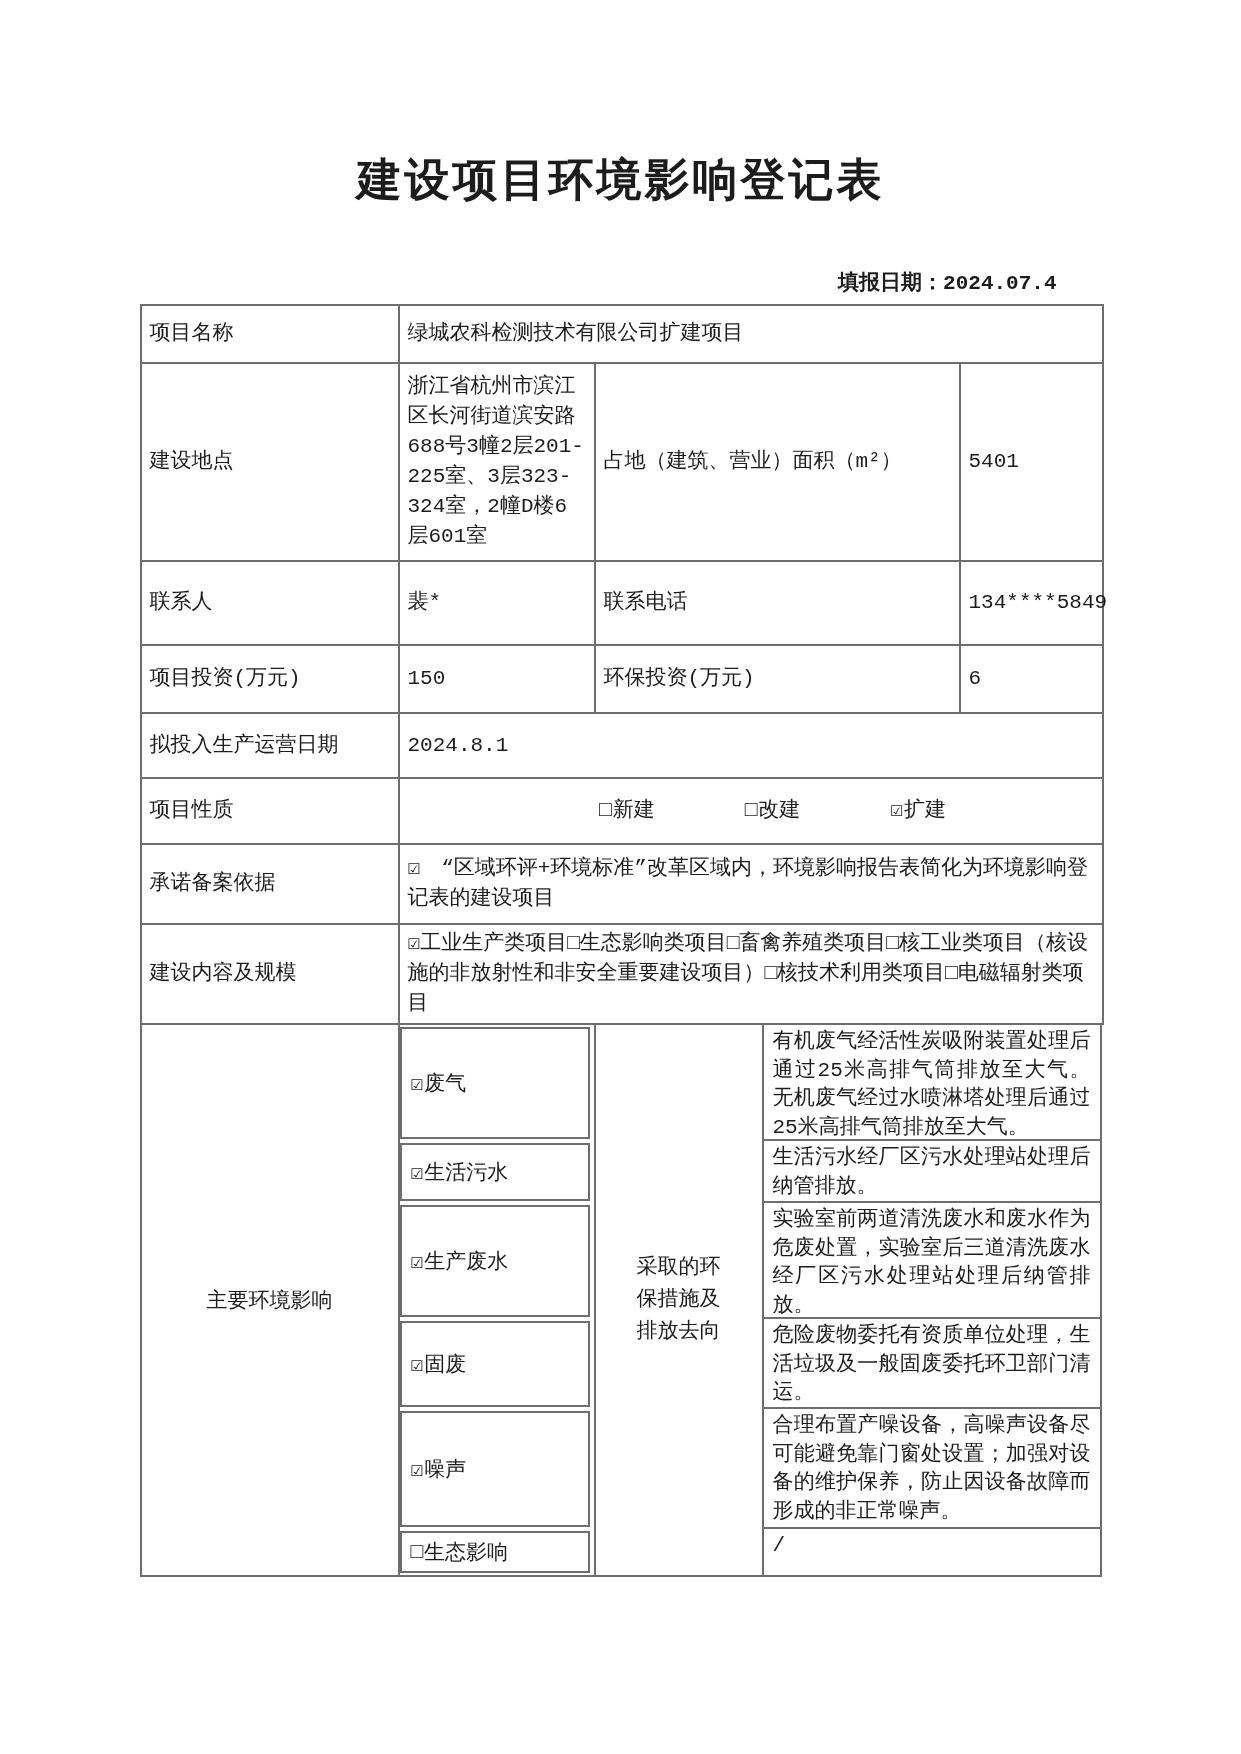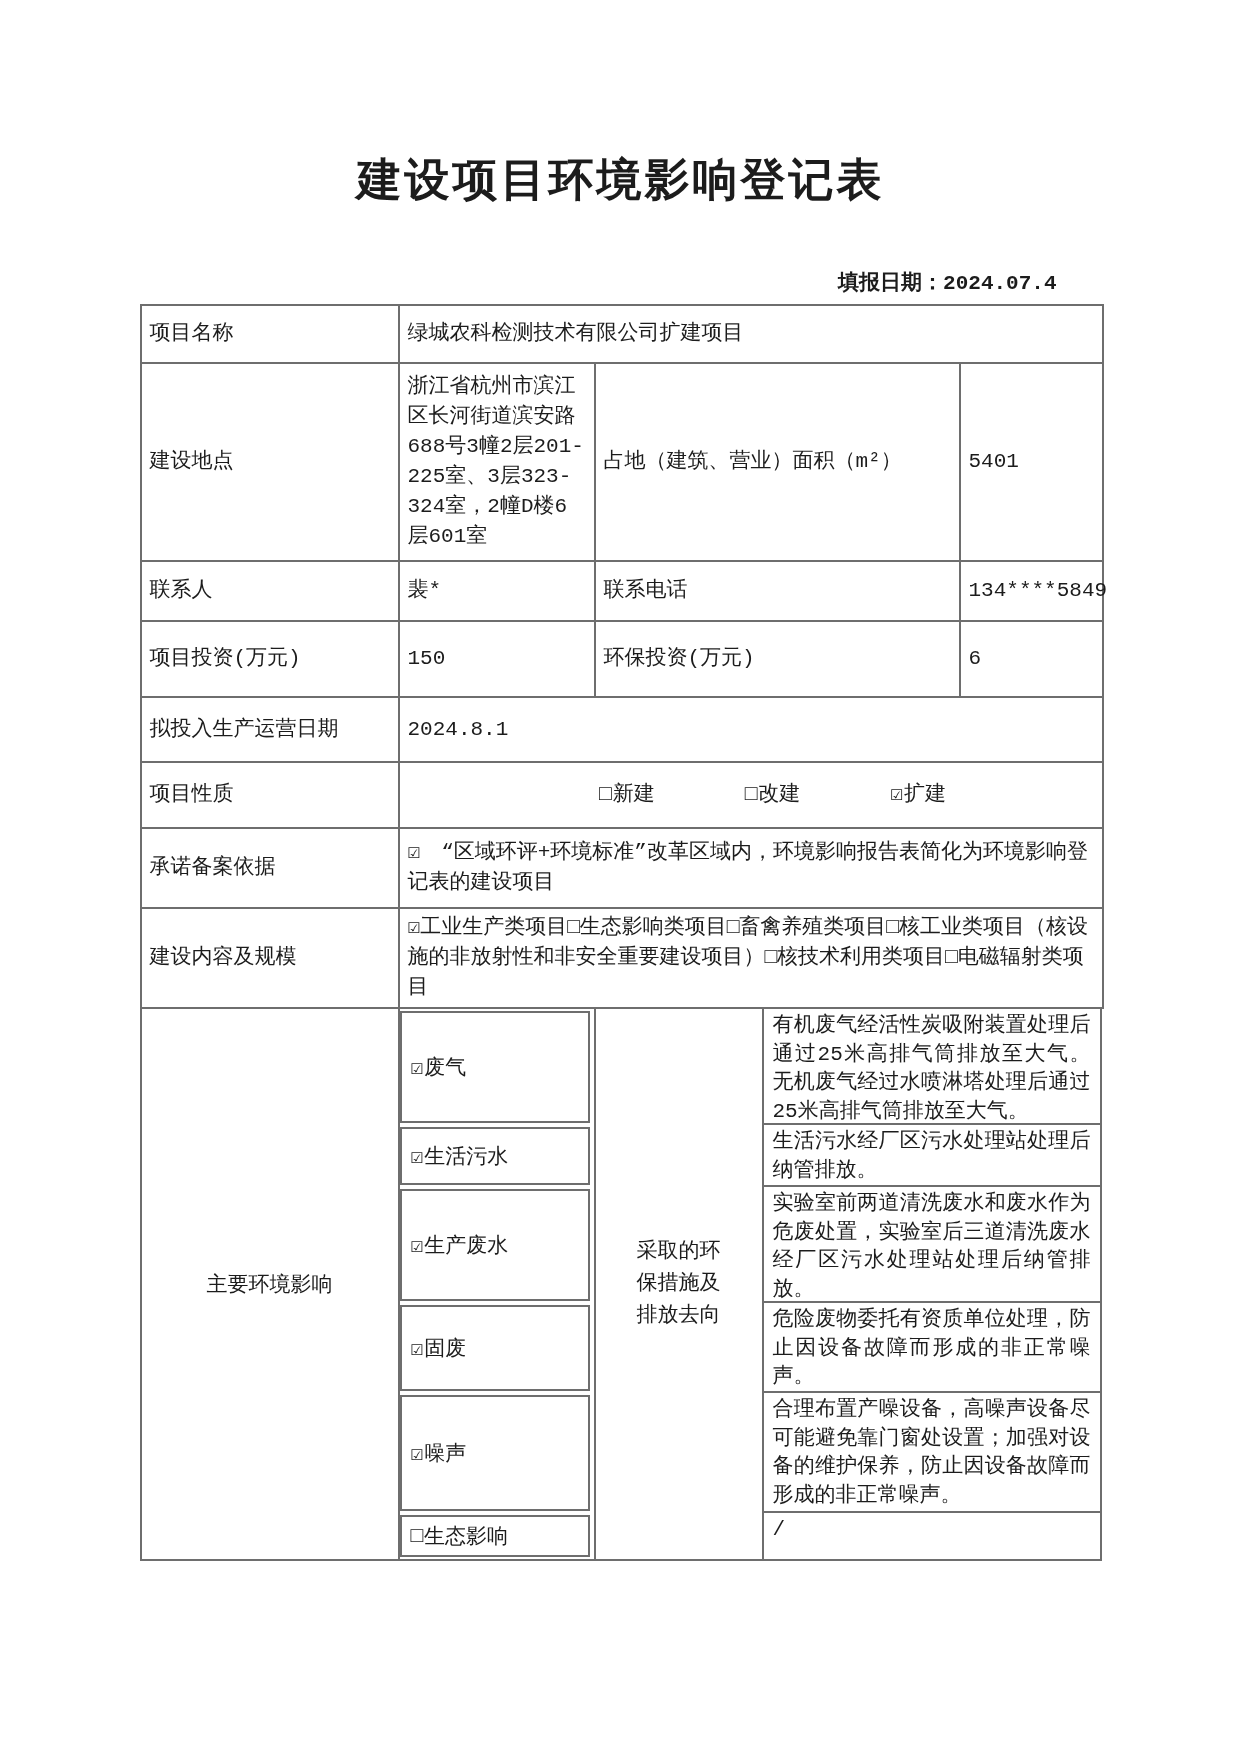--- a/index.html
+++ b/index.html
@@ -124,27 +124,27 @@
         <tr style="height:58px">
       <td class="lbl">项目名称</td>
       <td colspan="3">绿城农科检测技术有限公司扩建项目</td>
     </tr>
     <tr style="height:198px">
       <td class="lbl">建设地点</td>
       <td class="addr">浙江省杭州市滨江区长河街道滨安路688号3幢2层201-225室、3层323-324室，2幢D楼6层601室</td>
       <td>占地（建筑、营业）面积（m²）</td>
       <td>5401</td>
     </tr>
-    <tr style="height:60px">
+    <tr style="height:84px">
       <td class="lbl">联系人</td>
       <td>裴*</td>
       <td>联系电话</td>
       <td>134****5849</td>
     </tr>
-    <tr style="height:76px">
+    <tr style="height:68px">
       <td class="lbl">项目投资(万元)</td>
       <td>150</td>
       <td>环保投资(万元)</td>
       <td>6</td>
     </tr>
     <tr style="height:65px">
       <td class="lbl">拟投入生产运营日期</td>
       <td colspan="3">2024.8.1</td>
     </tr>
     <tr style="height:66px">
@@ -195,21 +195,21 @@
         </div>
     </div>
     <div class="env-desc-cell r3">实验室前两道清洗废水和废水作为危废处置，实验室后三道清洗废水经厂区污水处理站处理后纳管排放。</div>
 
     <div class="env-check-cell r4">
       <div class="env-check-box">
           <span class="chk">☑</span>
           <span>固废</span>
         </div>
     </div>
-    <div class="env-desc-cell r4">危险废物委托有资质单位处理，防止因设备故障而形成的非正常噪声。</div>
+    <div class="env-desc-cell r4">危险废物委托有资质单位处理，生活垃圾及一般固废委托环卫部门清运。</div>
 
     <div class="env-check-cell r5">
       <div class="env-check-box">
           <span class="chk">☑</span>
           <span>噪声</span>
         </div>
     </div>
     <div class="env-desc-cell r5">合理布置产噪设备，高噪声设备尽可能避免靠门窗处设置；加强对设备的维护保养，防止因设备故障而形成的非正常噪声。</div>
 
     <div class="env-check-cell r6">

